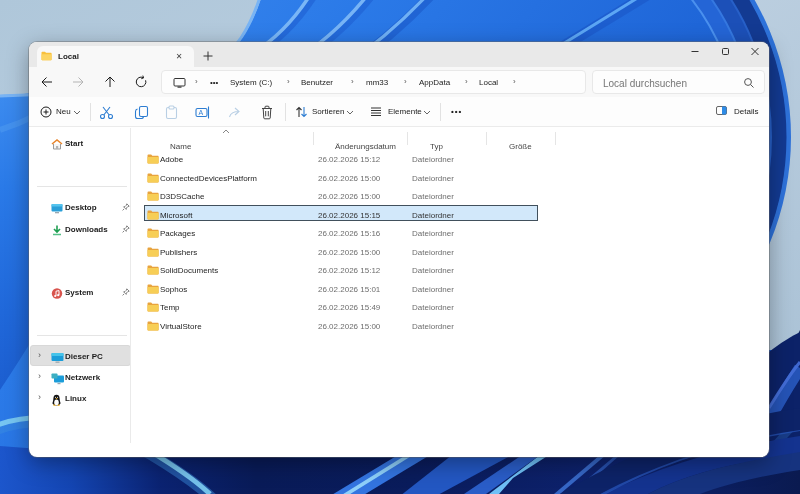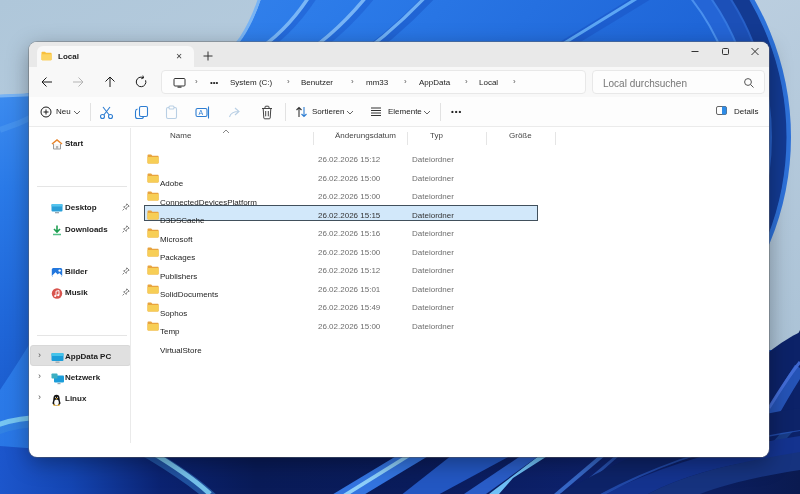--- a/index.html
+++ b/index.html
@@ -39,24 +39,24 @@
 #sbdivider { position:absolute; left:101px; top:0; width:1px; height:315px; background:#eaeaea; }
 .sbitem { position:absolute; left:3px; width:98px; height:21px; }
 .sbitem .lbl { position:absolute; left:33px; top:7px; font-size:8px; color:#1b1b1b;font-weight:bold; }
 .sbitem .icon { position:absolute; left:19px; top:7px; }
 .sbitem .pin { position:absolute; left:90px; top:7px; }
 .sbitem .chev { position:absolute; left:6px; top:5px; font-size:9px; color:#555; }
 .sbsep { position:absolute; left:8px; width:90px; height:1px; background:#e5e5e5; }
 #sbsel { position:absolute; left:1px; top:217px; width:101px; height:21px; background:#e0e0e0; border:1px solid #d8d8d8; border-radius:3px; }
 
 #filepane { position:absolute; left:102px; top:0; width:638px; height:315px; }
-.colhdr { position:absolute; top:3px; font-size:8px; color:#444;padding-left:16px; }
+.colhdr { position:absolute; top:14px; font-size:8px; color:#444;padding-left:16px; }
 .colline { position:absolute; top:4px; width:1px; height:13px; background:#e5e5e5; }
 .frow { position:absolute; left:9px; width:396px; height:16px; }
-.frow .nm { position:absolute; left:20px; top:4px; font-size:8px; color:#1d1d1d;margin-top:24px; }
+.frow .nm { position:absolute; left:20px; top:4px; font-size:8px; color:#1d1d1d; }
 .frow .dt { position:absolute; left:178px; top:4px; font-size:8px; color:#6d6d6d; }
 .frow .tp { position:absolute; left:272px; top:4px; font-size:8px; color:#6d6d6d; }
 .frow .fi { position:absolute; left:7px; top:3px; }
 .frow.sel .dt, .frow.sel .tp { color:#333333; }
 #rowsel { position:absolute; left:13px; top:77px; width:394px; height:16px; background:#d2e8fa; border:1px solid #41505c; }
 
 #statusbar { position:absolute; left:0; top:401px; width:740px; height:14px; background:#ffffff; border-top:1px solid #f0f0f0; }
 #statusbar .st { position:absolute; top:1px; font-size:8px; color:#45535f; }
 .stsep { position:absolute; left:58px; top:1px; width:1px; height:10px; background:#d6d6d6; }
 #viewbtn1 { position:absolute; left:707px; top:0px; width:16px; height:14px; background:#e3f0fa; border:1px solid #3798e8; border-radius:2px; }
@@ -335,63 +335,47 @@
               </svg>
             </span>
             <span class="lbl">Desktop</span>
             <span class="pin">
               <svg width="8" height="8" viewBox="0 0 8 8">
                 <path d="M4.8 0.8 L7.2 3.2 L5.6 3.8 L4.4 5 L4.2 6.4 L1.6 3.8 L3 3.6 L4.2 2.4 Z" fill="none" stroke="#777" stroke-width="0.9"></path>
                 <line x1="2" y1="6" x2="0.6" y2="7.4" stroke="#777" stroke-width="0.9"></line>
               </svg>
             </span>
           </div>
-          <div class="sbitem" style="top:132px">
-            <span class="icon">
-              <svg width="12" height="11" viewBox="0 0 12 11">
-                <rect x="0.8" y="1" width="10.4" height="9" rx="1.5" fill="#2277dd"></rect>
-                <path d="M1.2 8.4 L4.5 5.2 L6.8 7.4 L8.2 6 L10.8 8.6 L10.8 9 Q10.8 10 9.8 10 L2.2 10 Q1.2 10 1.2 9.2 Z" fill="#fff"></path>
-                <circle cx="8.6" cy="3.6" r="1.2" fill="#fff"></circle>
-              </svg>
-            </span>
-            <span class="lbl">Bilder</span>
-            <span class="pin">
-              <svg width="8" height="8" viewBox="0 0 8 8">
-                <path d="M4.8 0.8 L7.2 3.2 L5.6 3.8 L4.4 5 L4.2 6.4 L1.6 3.8 L3 3.6 L4.2 2.4 Z" fill="none" stroke="#777" stroke-width="0.9"></path>
-                <line x1="2" y1="6" x2="0.6" y2="7.4" stroke="#777" stroke-width="0.9"></line>
-              </svg>
-            </span>
-          </div>
           <div class="sbitem" style="top:153px">
             <span class="icon">
               <svg width="12" height="11" viewBox="0 0 12 11">
                 <circle cx="6" cy="5.5" r="5.2" fill="#d8544e"></circle>
                 <path d="M5 8 L5 3.2 L8 2.6 L8 7.2" fill="none" stroke="#fff" stroke-width="1"></path>
                 <circle cx="4.2" cy="8" r="1.1" fill="#fff"></circle>
                 <circle cx="7.2" cy="7.2" r="1.1" fill="#fff"></circle>
               </svg>
             </span>
-            <span class="lbl">Musik</span>
+            <span class="lbl">System</span>
             <span class="pin">
               <svg width="8" height="8" viewBox="0 0 8 8">
                 <path d="M4.8 0.8 L7.2 3.2 L5.6 3.8 L4.4 5 L4.2 6.4 L1.6 3.8 L3 3.6 L4.2 2.4 Z" fill="none" stroke="#777" stroke-width="0.9"></path>
                 <line x1="2" y1="6" x2="0.6" y2="7.4" stroke="#777" stroke-width="0.9"></line>
               </svg>
             </span>
           </div>
           <div class="sbitem" style="top:217px">
             <span class="chev">›</span>
             <span class="icon">
               <svg width="13" height="12" viewBox="0 0 13 12">
                 <rect x="0.5" y="1" width="12" height="8" rx="1" fill="#1b9dd9"></rect>
                 <rect x="0.5" y="1" width="12" height="3" rx="1" fill="#45c3ea"></rect>
                 <rect x="4.5" y="9.5" width="4" height="1.3" fill="#9aa7b0"></rect>
               </svg>
             </span>
-            <span class="lbl">AppData PC</span>
+            <span class="lbl">Dieser PC</span>
           </div>
           <div class="sbitem" style="top:238px">
             <span class="chev">›</span>
             <span class="icon">
               <svg width="13" height="12" viewBox="0 0 13 12">
                 <rect x="3" y="2.5" width="10" height="7" rx="1" fill="#1b9dd9"></rect>
                 <rect x="0.5" y="0.5" width="6" height="5" rx="0.8" fill="#3dafc2"></rect>
                 <rect x="6.5" y="10" width="3" height="1.2" fill="#9aa7b0"></rect>
               </svg>
             </span>

